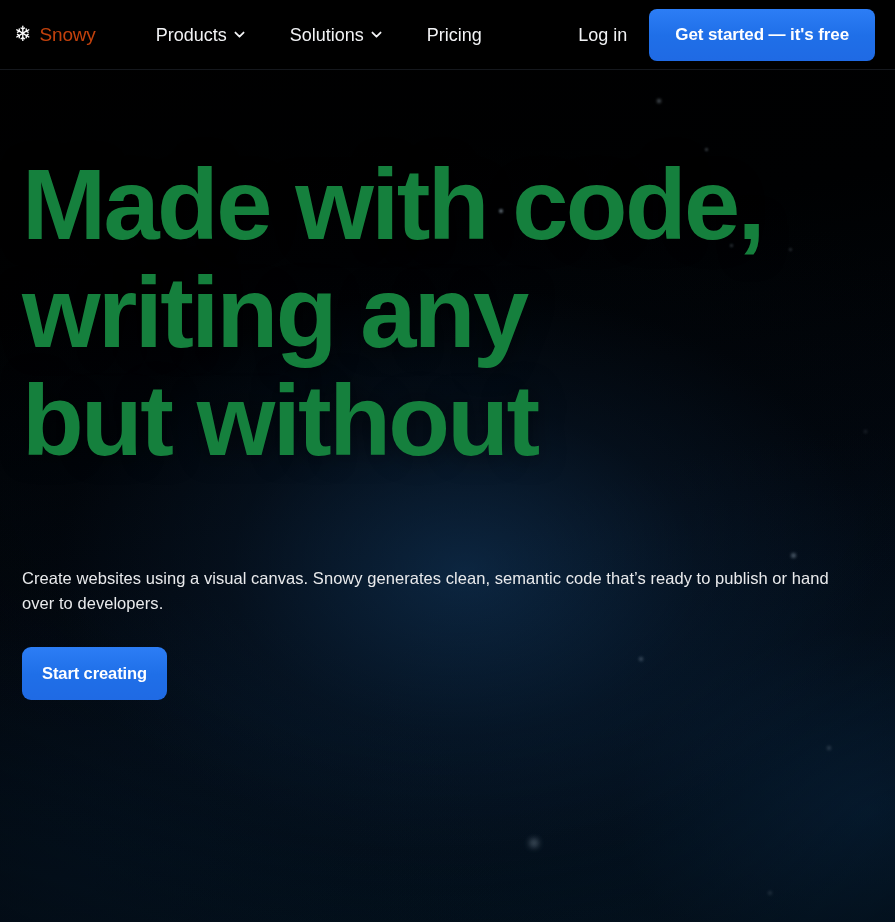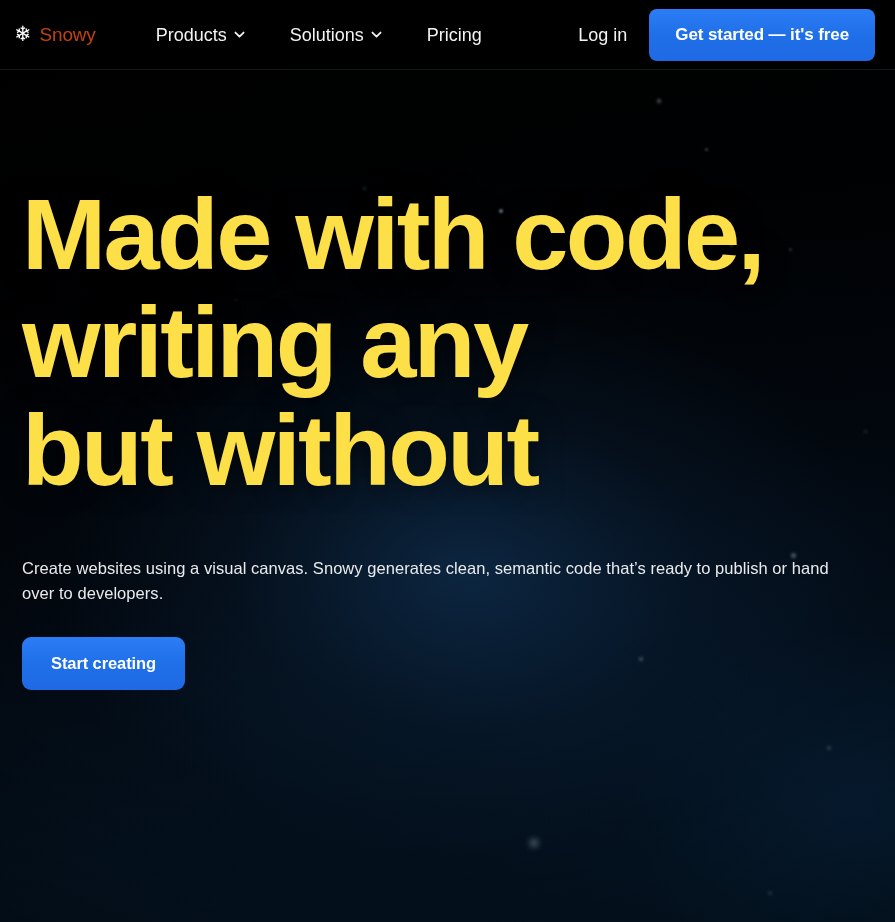--- a/index.html
+++ b/index.html
@@ -159,47 +159,47 @@
   .hero {
     position: absolute;
     left: 0;
     top: 70px;
     width: 895px;
     z-index: 10;
     padding-left: 22px;
   }
 
   .hero-title {
-    margin-top: 110px;
+    margin-top: 80px;
     font-size: 101px;
     font-weight: bold;
     line-height: 108px;
-    color: #fde047;
+    color: #15803d;
     letter-spacing: -2.6px;
     max-width: 790px;
     text-shadow: 0 0 26px rgba(0,0,0,0.55);
   }
   .hero-title .tline { display: block; white-space: nowrap; }
 
   .hero-sub {
-    margin-top: 52px;
+    margin-top: 92px;
     font-size: 16.5px;
     line-height: 25px;
     color: #e9eaec;
     max-width: 818px;
     letter-spacing: 0.05px;
   }
 
   .hero-cta {
     margin-top: 31px;
     height: 53px;
     display: inline-flex;
     align-items: center;
     justify-content: center;
-    padding: 0 29px;
+    padding: 0 20px;
     border: 0;
     border-radius: 9px;
     background: linear-gradient(180deg, #2c7df5 0%, #1f6fe8 52%, #1f6ae4 100%);
     color: #ffffff;
     font-family: inherit;
     font-size: 16.5px;
     font-weight: bold;
     cursor: pointer;
     letter-spacing: -0.1px;
   }

